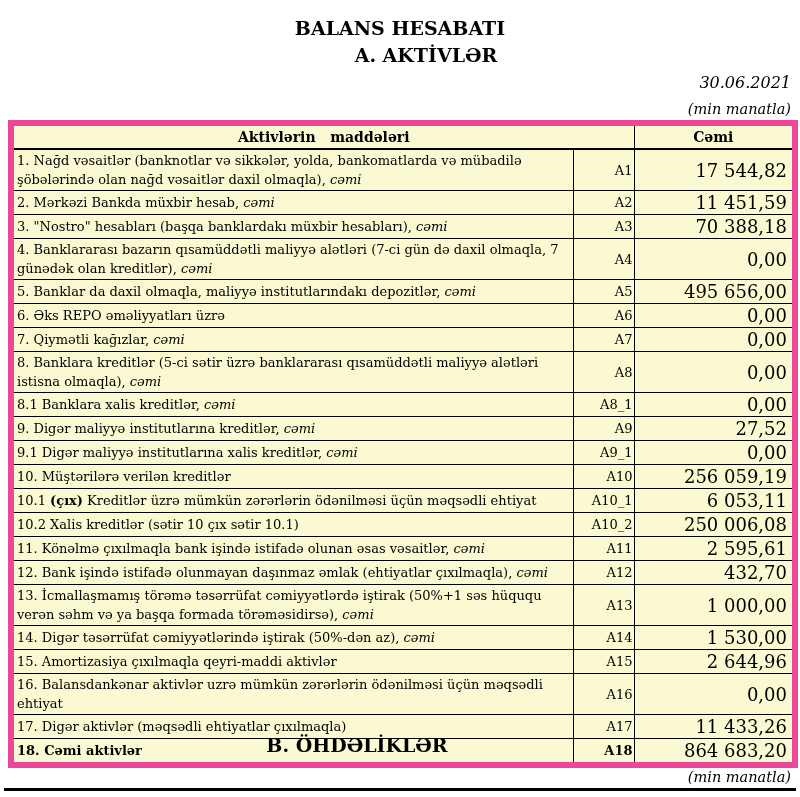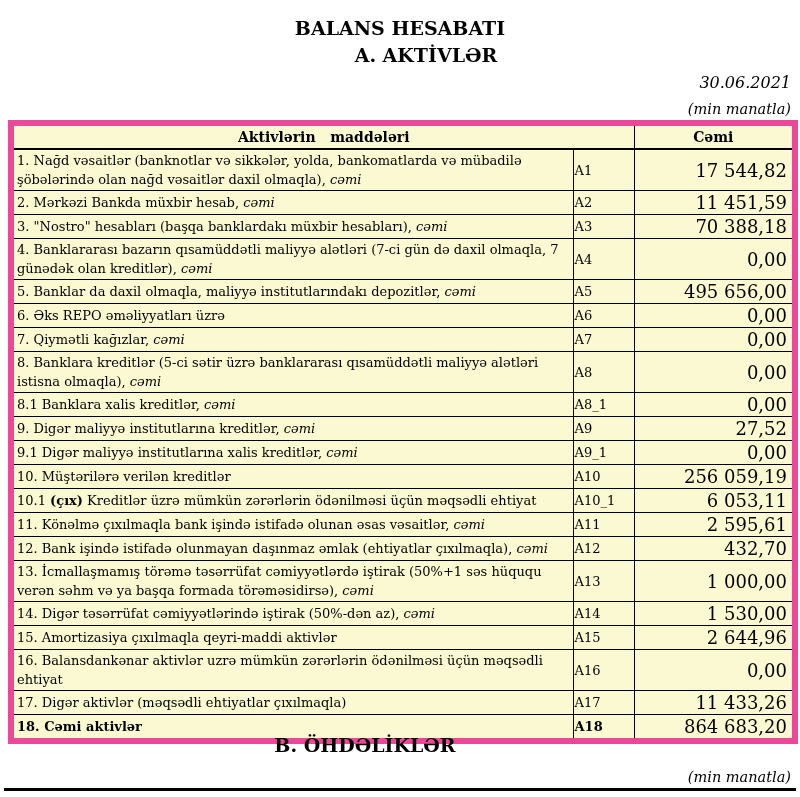--- a/index.html
+++ b/index.html
@@ -27,28 +27,28 @@
   }
   col.c1{width:562px;} col.c2{width:61px;} col.c3{width:161px;}
   table.assets th, table.assets td{
     border:1px solid #000;vertical-align:middle;background:#FAF9D2;
   }
   table.assets thead th{
     border-bottom:2px solid #000;font-size:14px;font-weight:bold;
     text-align:center;padding:2px 0;white-space:pre;height:18px;
   }
   td.label{font-size:13px;line-height:19px;padding:1px 3px 1px 3px;text-align:left;height:19px;}
-  td.code{font-size:13px;text-align:left;white-space:nowrap;}
+  td.code{font-size:13px;text-align:right;white-space:nowrap;}
   td.value{font-size:18px;text-align:right;padding-right:5px;white-space:nowrap;}
   .n{font-style:normal;font-weight:normal;}
   .i{font-style:italic;}
   .b{font-weight:bold;font-style:normal;}
   .section-b-title{
     position:absolute;top:734px;left:0;width:714px;text-align:center;
-    font-weight:bold;font-size:19px;margin:0;padding-left:8px;
+    font-weight:bold;font-size:19px;margin:0;
   }
   .unit-note-b{top:769px;font-size:14.5px;}
   .bottom-rule{
     position:absolute;top:788px;left:4px;right:4px;height:3px;background:#000;
   }
 </style>
 </head>
 <body>
 
 <div class="page">
@@ -131,20 +131,25 @@
           <td class="label"><span class="n">10. Müştərilərə verilən kreditlər</span></td>
           <td class="code">A10</td>
           <td class="value">256 059,19</td>
         </tr>
         <tr>
           <td class="label"><span class="n">10.1 </span><span class="b">(çıx)</span><span class="n"> Kreditlər üzrə mümkün zərərlərin ödənilməsi üçün məqsədli ehtiyat</span></td>
           <td class="code">A10_1</td>
           <td class="value">6 053,11</td>
         </tr>
         <tr>
+          <td class="label"><span class="n">10.2 Xalis kreditlər (sətir 10 çıx sətir 10.1)</span></td>
+          <td class="code">A10_2</td>
+          <td class="value">250 006,08</td>
+        </tr>
+        <tr>
           <td class="label"><span class="n">11. Könəlmə çıxılmaqla bank işində istifadə olunan əsas vəsaitlər, </span><span class="i">cəmi</span></td>
           <td class="code">A11</td>
           <td class="value">2 595,61</td>
         </tr>
         <tr>
           <td class="label"><span class="n">12. Bank işində istifadə olunmayan daşınmaz əmlak (ehtiyatlar çıxılmaqla), </span><span class="i">cəmi</span></td>
           <td class="code">A12</td>
           <td class="value">432,70</td>
         </tr>
         <tr>

